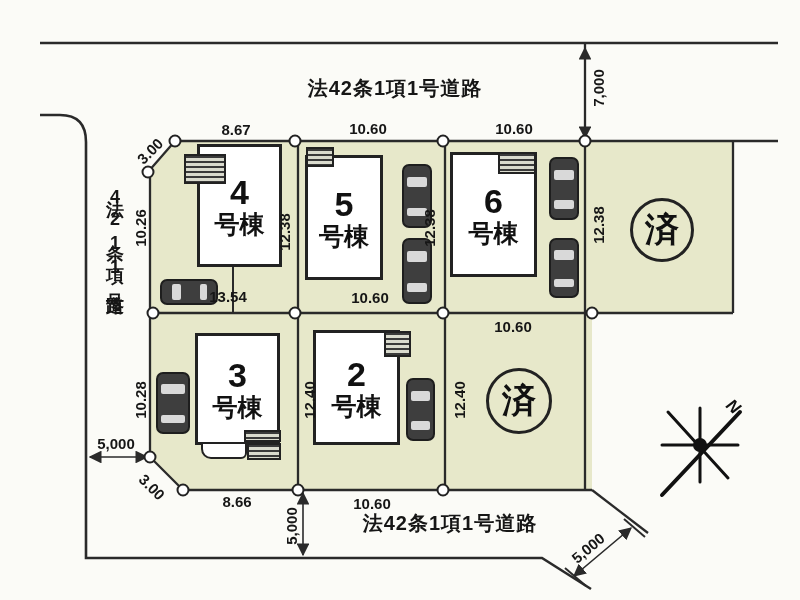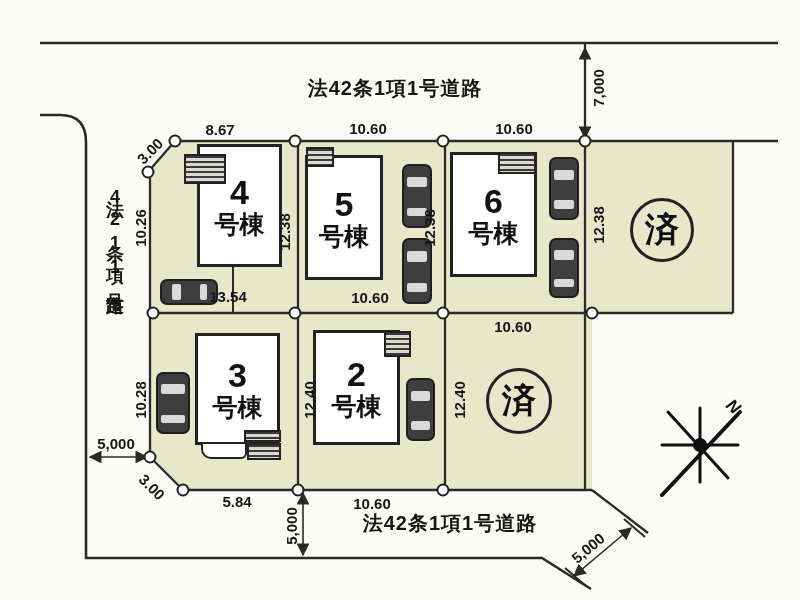--- a/index.html
+++ b/index.html
@@ -187,37 +187,37 @@
     <span>済</span>
   </div>
   <div class="soldcircle" style="left:486px;top:368px;width:66px;height:66px;">
     <span>済</span>
   </div>
 
   <div class="lbl roadlabel" style="left:395px;top:88px;">法42条1項1号道路</div>
   <div class="vroadlabel" style="left:103px;top:185px;">法42条1項1号道路</div>
   <div class="lbl roadlabel" style="left:450px;top:523px;">法42条1項1号道路</div>
 
-  <div class="lbl dim" style="left:220px;top:129px;">8.67</div>
+  <div class="lbl dim" style="left:236px;top:129px;">8.67</div>
   <div class="lbl dim" style="left:368px;top:128px;">10.60</div>
   <div class="lbl dim" style="left:514px;top:128px;">10.60</div>
   <div class="lbl dim rot90" style="left:598px;top:88px;">7,000</div>
   <div class="lbl dim rotm45" style="left:150px;top:151px;">3.00</div>
   <div class="lbl dim rot90" style="left:140px;top:228px;">10.26</div>
   <div class="lbl dim rot90" style="left:284px;top:232px;">12.38</div>
   <div class="lbl dim rot90" style="left:429px;top:228px;">12.38</div>
   <div class="lbl dim rot90" style="left:598px;top:225px;">12.38</div>
   <div class="lbl dim" style="left:228px;top:296px;">13.54</div>
   <div class="lbl dim" style="left:370px;top:297px;">10.60</div>
   <div class="lbl dim" style="left:513px;top:326px;">10.60</div>
   <div class="lbl dim rot90" style="left:140px;top:400px;">10.28</div>
   <div class="lbl dim rot90" style="left:309px;top:400px;">12.40</div>
   <div class="lbl dim rot90" style="left:459px;top:400px;">12.40</div>
   <div class="lbl dim" style="left:116px;top:443px;">5,000</div>
   <div class="lbl dim rot45" style="left:152px;top:487px;">3.00</div>
-  <div class="lbl dim" style="left:237px;top:501px;">5.84</div>
+  <div class="lbl dim" style="left:237px;top:501px;">8.66</div>
   <div class="lbl dim" style="left:372px;top:503px;">10.60</div>
   <div class="lbl dim rot90" style="left:291px;top:526px;">5,000</div>
   <div class="lbl dim rotm42" style="left:588px;top:548px;">5,000</div>
 
   <div class="lbl north-n" style="left:733px;top:407px;transform:translate(-50%,-50%) rotate(42deg);">N</div>
 
 </div>
 
 </body></html>

